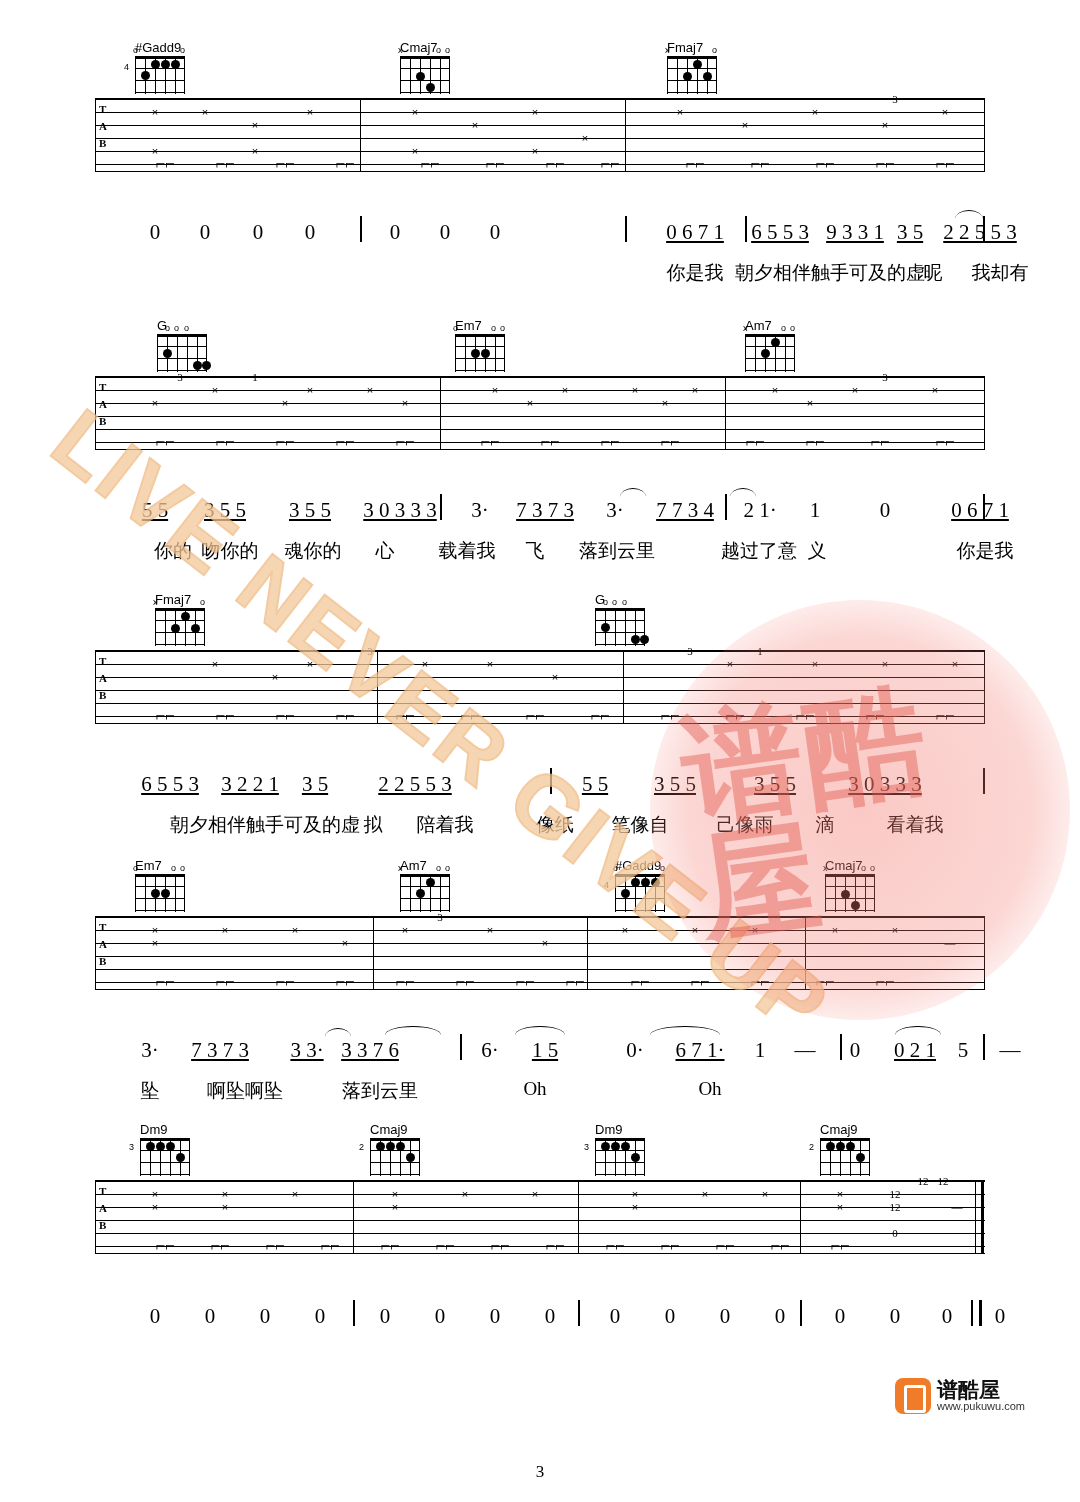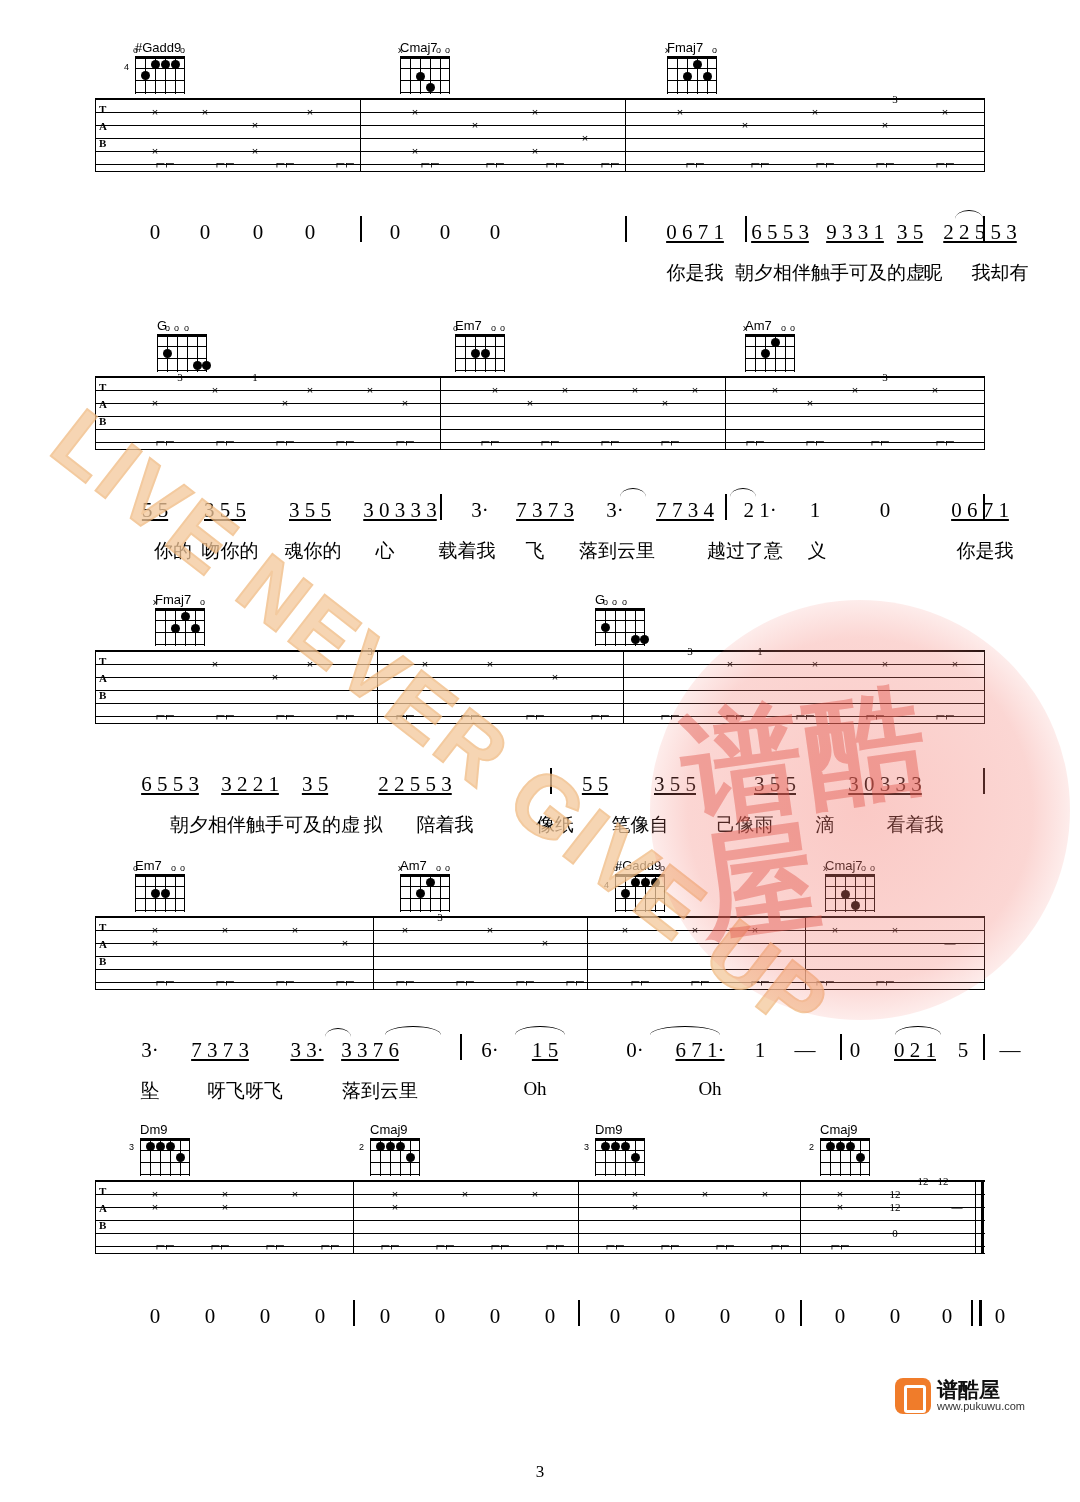--- a/index.html
+++ b/index.html
@@ -353,21 +353,21 @@
       <div class="tie" style="left:635px;top:-10px;width:26px;"></div>
     </div>
     <div class="lyricrow">
       <div class="ly" style="left:78px">你的</div>
       <div class="ly" style="left:135px">吻你的</div>
       <div class="ly" style="left:218px">魂你的</div>
       <div class="ly" style="left:290px">心</div>
       <div class="ly" style="left:372px">载着我</div>
       <div class="ly" style="left:440px">飞</div>
       <div class="ly" style="left:522px">落到云里</div>
-      <div class="ly" style="left:650px">越过了意</div>
+      <div class="ly" style="left:664px">越过了意</div>
       <div class="ly" style="left:722px">义</div>
       <div class="ly" style="left:890px">你是我</div>
     </div>
   </div>
 
   <div class="system" style="top:592px;">
     <div class="chordrow">
       <div class="chorddia" style="left:60px;">
         <div class="chordname">Fmaj7</div>
         <div class="grid">
@@ -623,21 +623,21 @@
       <div class="num" style="left:868px">5</div>
       <div class="num" style="left:915px">—</div>
       <div class="tie" style="left:230px;top:-10px;width:26px;"></div>
       <div class="tie" style="left:290px;top:-12px;width:56px;"></div>
       <div class="tie" style="left:420px;top:-12px;width:50px;"></div>
       <div class="tie" style="left:555px;top:-12px;width:70px;"></div>
       <div class="tie" style="left:800px;top:-12px;width:46px;"></div>
     </div>
     <div class="lyricrow">
       <div class="ly" style="left:55px">坠</div>
-      <div class="ly" style="left:150px">呀飞呀飞</div>
+      <div class="ly" style="left:150px">啊坠啊坠</div>
       <div class="ly" style="left:285px">落到云里</div>
       <div class="ly" style="left:440px;font-family:'Liberation Serif',serif;">Oh</div>
       <div class="ly" style="left:615px;font-family:'Liberation Serif',serif;">Oh</div>
     </div>
   </div>
 
   <div class="system" style="top:1122px;">
     <div class="chordrow">
       <div class="chorddia" style="left:45px;">
         <div class="chordname">Dm9</div>

